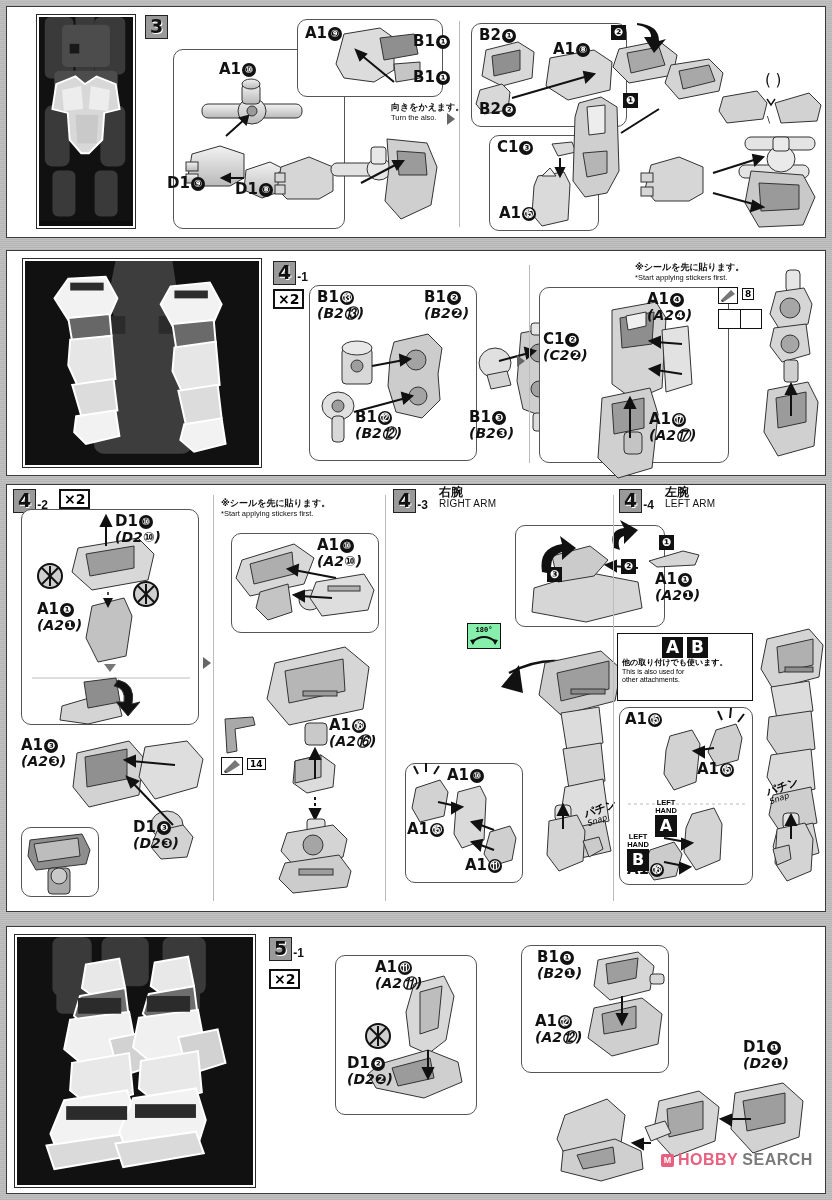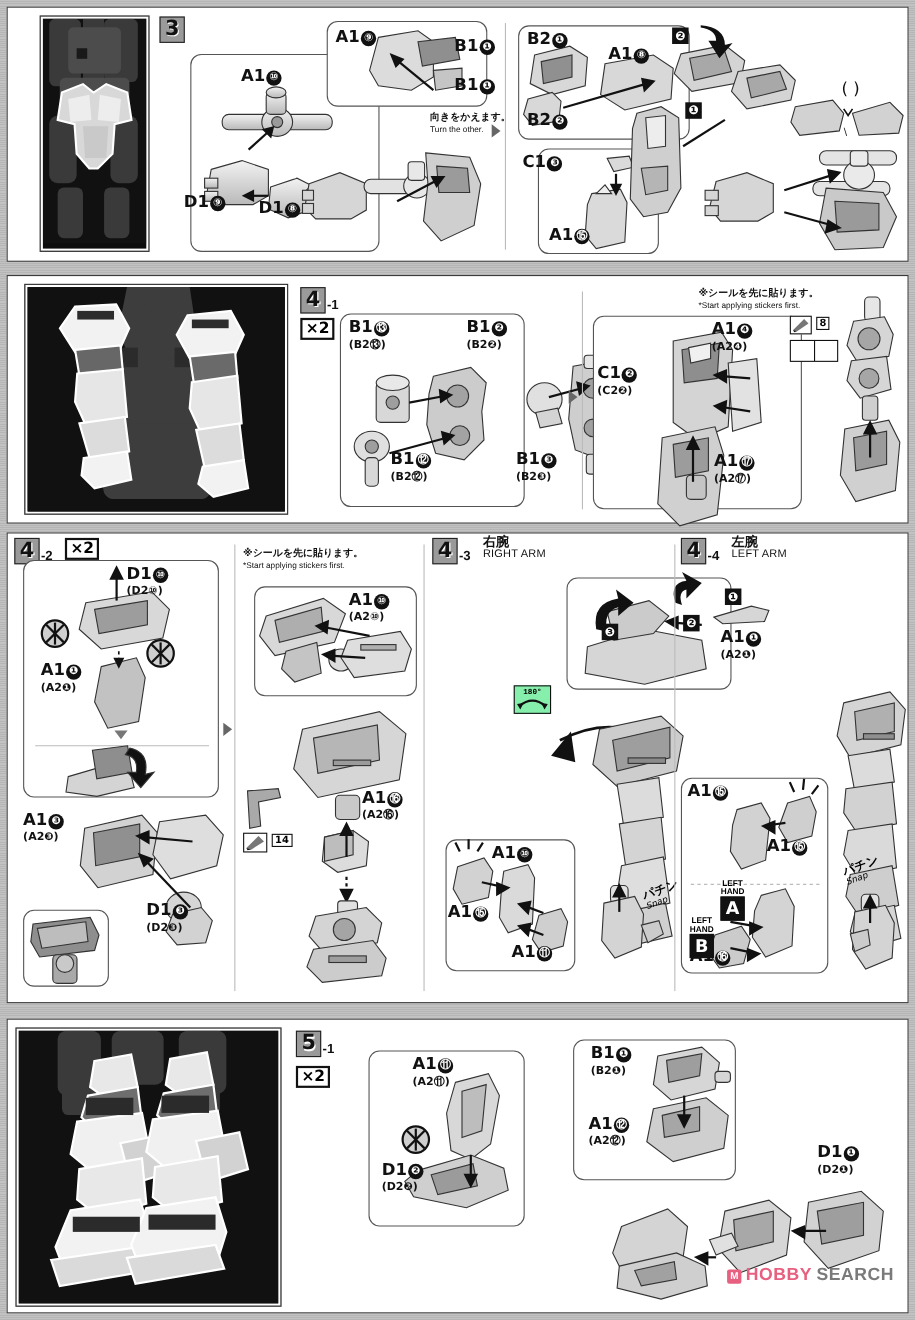--- a/index.html
+++ b/index.html
@@ -19,21 +19,21 @@
       line-height:14px;padding:1px 3px;font-family:"DejaVu Sans",sans-serif;}
   .subtitle{position:absolute;font-size:9px;color:#111;line-height:11px;}
   .subtitle .jp{font-size:12px;font-weight:bold;display:block;font-family:"DejaVu Sans",sans-serif;}
   .subtitle .en{font-size:10px;display:block;letter-spacing:.2px;}
   .bubble{position:absolute;border:1px solid #555;border-radius:10px;background:#fff;box-sizing:border-box;}
   .plabel{position:absolute;font-size:15px;font-weight:bold;color:#111;white-space:nowrap;
       font-family:"DejaVu Sans",sans-serif;line-height:16px;}
   .plabel .num{display:inline-block;background:#111;color:#fff;border-radius:50%;
       width:14px;height:14px;line-height:14px;text-align:center;font-size:10px;
       vertical-align:1px;margin-left:1px;}
-  .plabel .sub2{display:block;font-size:10px;}
+  .plabel .sub2{display:block;font-size:14px;font-style:italic;}
   .note{position:absolute;font-size:8px;color:#111;line-height:9.5px;white-space:nowrap;}
   .note .jp{font-size:9px;font-weight:bold;display:block;font-family:"DejaVu Sans",sans-serif;}
   .note .en{display:block;font-size:7.5px;}
   .warnbox{position:absolute;border:1px solid #555;border-radius:6px;background:#fff;box-sizing:border-box;padding:2px 3px;}
   .warnbox .jp{font-size:8.5px;font-weight:bold;line-height:10px;display:block;font-family:"DejaVu Sans",sans-serif;}
   .warnbox .en{font-size:7px;line-height:8px;display:block;color:#333;}
   .ab{position:absolute;border:1.5px solid #111;background:#fff;box-sizing:border-box;padding:3px 4px;}
   .ab .letters{text-align:center;}
   .ab .sq{display:inline-block;background:#111;color:#fff;font-weight:bold;font-size:17px;
       width:21px;height:21px;line-height:21px;text-align:center;margin:0 2px;font-family:"DejaVu Sans",sans-serif;}
@@ -190,21 +190,21 @@
     </div>
     <div class="plabel" style="left:406px;top:26px;">
       <span>B1</span><span class="num">❶</span>
     </div>
     <div class="plabel" style="left:406px;top:62px;">
       <span>B1</span><span class="num">❶</span>
     </div>
 
     <div class="note" style="left:384px;top:96px;">
       <span class="jp">向きをかえます。</span>
-      <span class="en">Turn the other.</span>
+      <span class="en">Turn the also.</span>
     </div>
 
     <div class="bubble" style="left:464px;top:16px;width:156px;height:104px;">
       <svg viewBox="0 0 156 104" width="156" height="104">
         <g stroke="#333" stroke-width="1" fill="#d8d8d8">
           <path d="M14 26 L46 18 L62 28 L60 54 L30 62 L10 52 Z"></path>
           <path d="M20 32 L48 26 L48 46 L22 52 Z" fill="#909090"></path>
           <path d="M8 66 L30 60 L38 68 L36 86 L12 90 L4 80 Z"></path>
           <path d="M78 34 L122 26 L140 38 L138 66 L96 76 L74 62 Z"></path>
         </g>
@@ -230,21 +230,21 @@
           <path d="M62 8 L82 6 L86 16 L68 20 Z"></path>
           <path d="M48 40 L74 36 L80 48 L78 84 L52 90 L42 78 L44 50 Z"></path>
           <path d="M52 40 L60 32 L66 40 Z" fill="#efefef"></path>
         </g>
         <g stroke="#111" stroke-width="2" fill="#111">
           <line x1="70" y1="22" x2="70" y2="36"></line>
             <polygon points="70,40 66,32 74,32"></polygon>
         </g>
       </svg>
     </div>
-    <div class="plabel" style="left:468px;top:132px;">
+    <div class="plabel" style="left:490px;top:132px;">
       <span>C1</span><span class="num">❸</span>
     </div>
     <div class="plabel" style="left:492px;top:198px;">
       <span>A1</span><span class="num">⑮</span>
     </div>
 
     <div class="partsvg" style="left:598px;top:14px;">
       <svg width="120" height="90" viewBox="0 0 120 90">
         <g stroke="#333" stroke-width="1" fill="#d4d4d4">
           <path d="M14 28 L54 20 L72 34 L68 54 L24 62 L8 46 Z"></path>
@@ -767,20 +767,28 @@
       <span>A1</span><span class="num">❶</span>
       <span class="sub2">(A2❶)</span>
     </div>
     <div class="partsvg" style="left:636px;top:64px;">
       <svg width="60" height="20" viewBox="0 0 60 20">
         <path d="M6 12 L40 2 L56 6 L52 16 L14 18 Z" fill="#d6d6d6" stroke="#333"></path>
       </svg>
     </div>
     <div class="seq" style="left:614px;top:74px;">❷</div>
 
+    <div class="ab" style="left:610px;top:148px;width:136px;height:68px;">
+      <div class="letters">
+        <span class="sq">A</span><span class="sq">B</span>
+      </div>
+      <span class="jp">他の取り付けでも使います。</span>
+      <span class="en">This is also used for</span>
+      <span class="en">other attachments.</span>
+    </div>
 
     <div class="partsvg" style="left:744px;top:140px;">
       <svg width="76" height="250" viewBox="0 0 76 250">
         <g stroke="#333" stroke-width="1" fill="#d4d4d4">
           <path d="M16 14 L58 4 L72 20 L68 52 L22 64 L10 44 Z"></path>
           <path d="M26 22 L62 14 L62 40 L28 48 Z" fill="#b0b0b0"></path>
           <rect x="34" y="42" width="28" height="5" fill="#8f8f8f"></rect>
           <path d="M20 62 L58 56 L62 86 L26 94 Z" fill="#dcdcdc"></path>
           <path d="M18 92 L60 86 L64 124 L28 132 L16 114 Z" fill="#d2d2d2"></path>
           <path d="M20 130 L60 124 L64 164 L28 172 L16 152 Z" fill="#dadada"></path>

